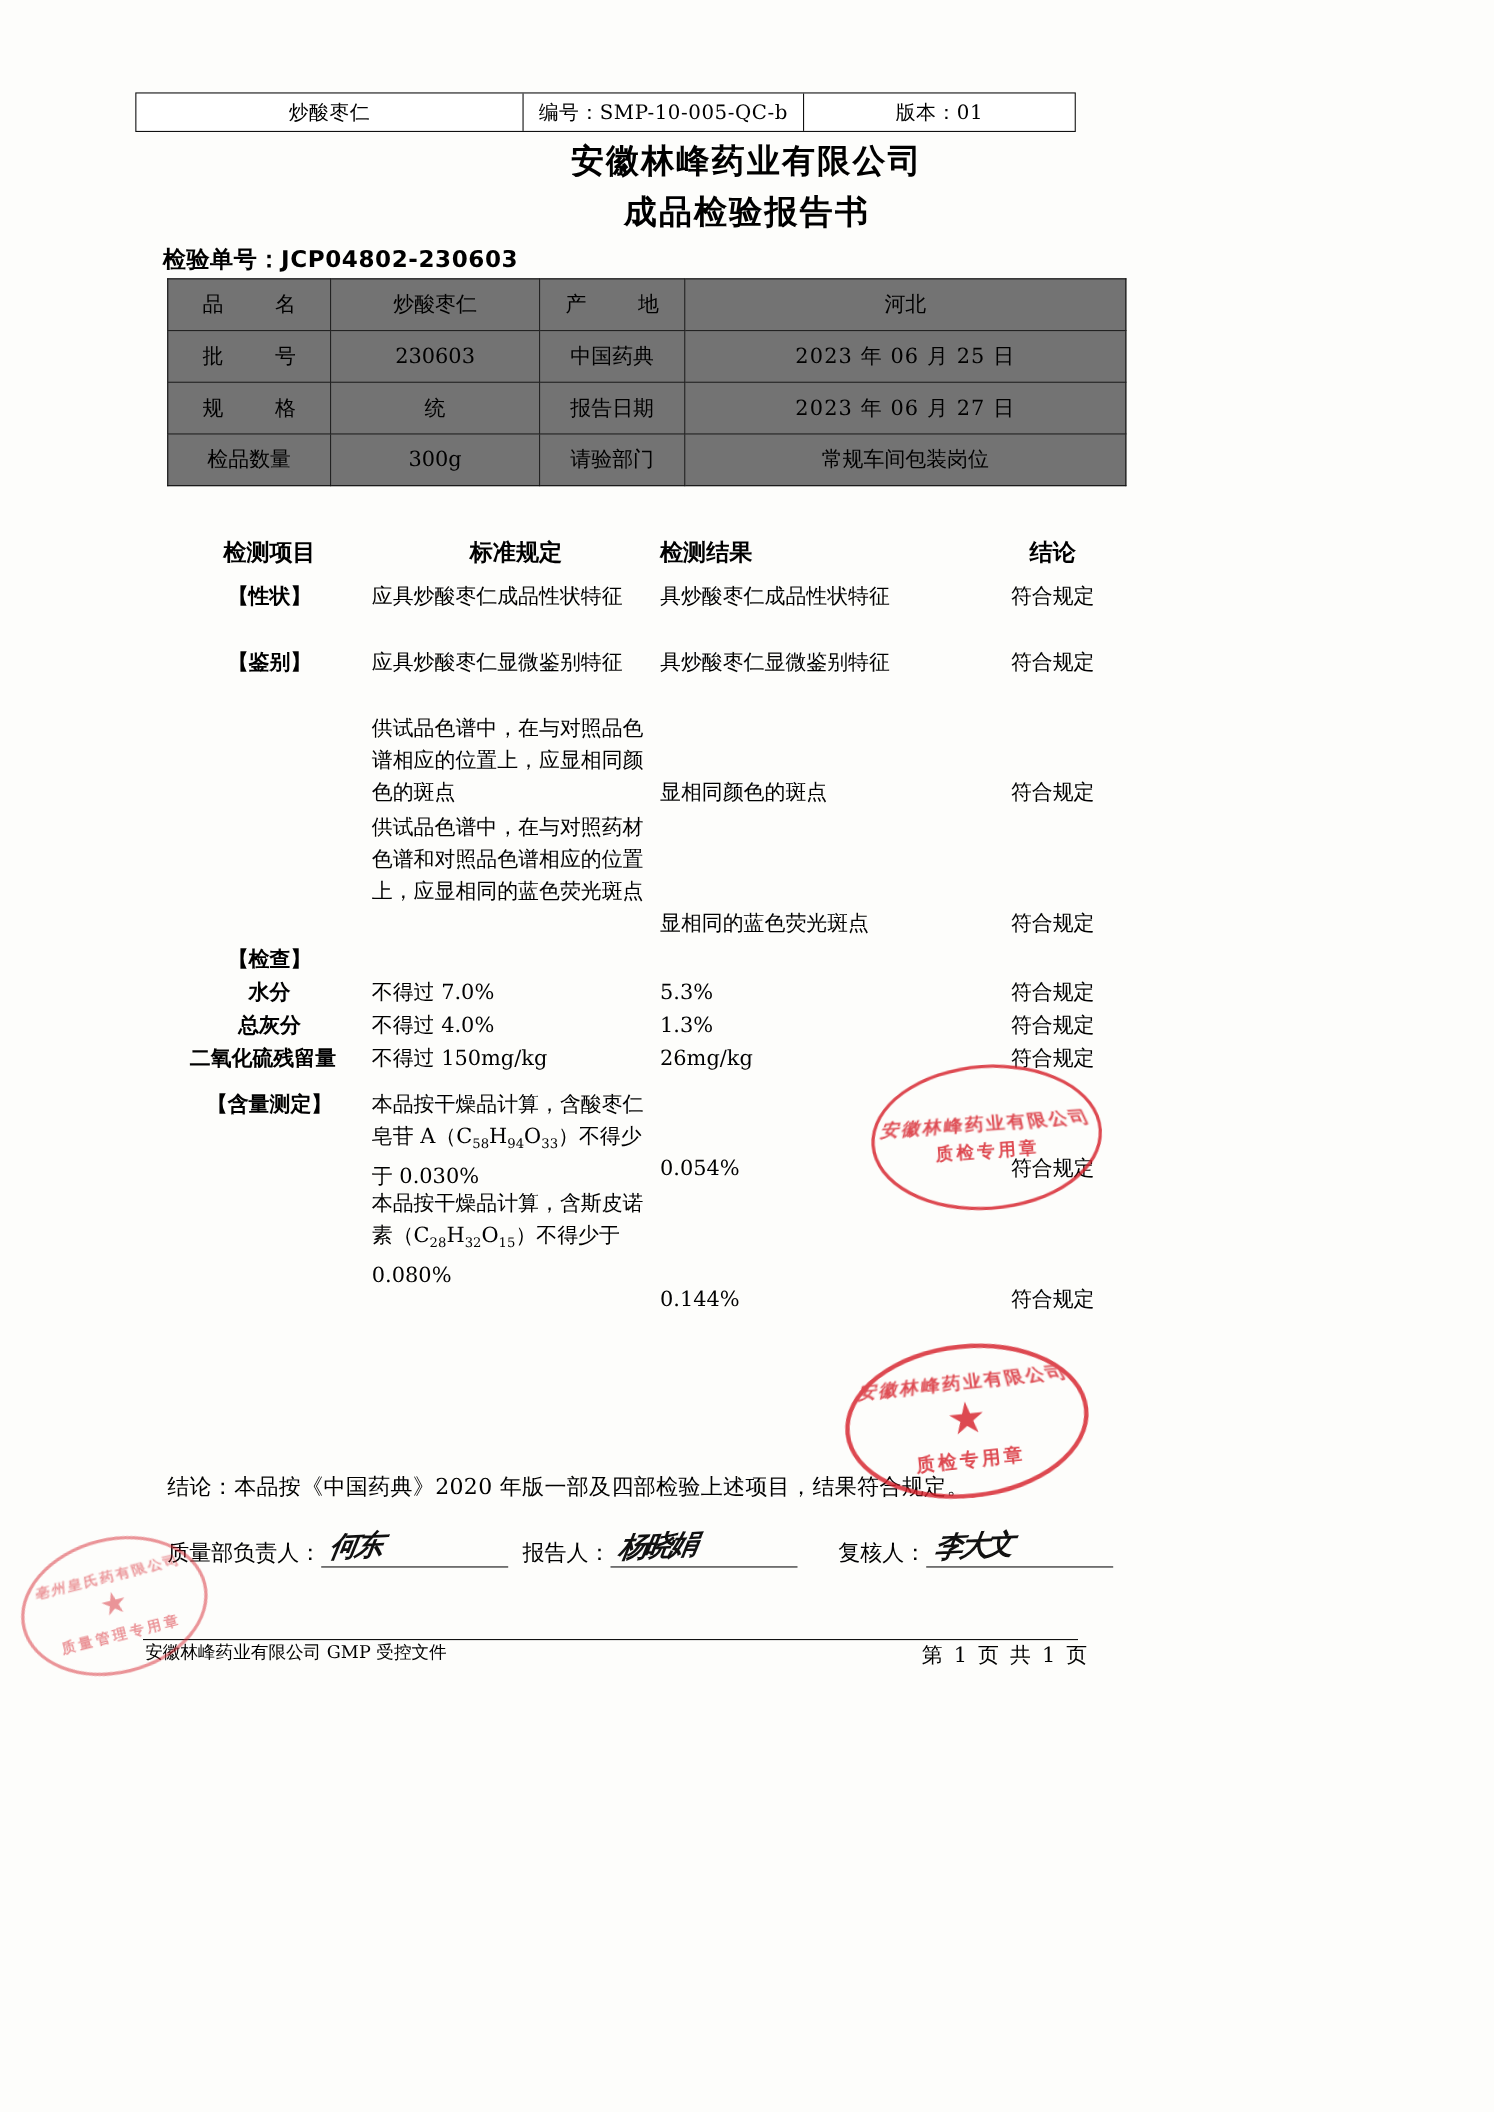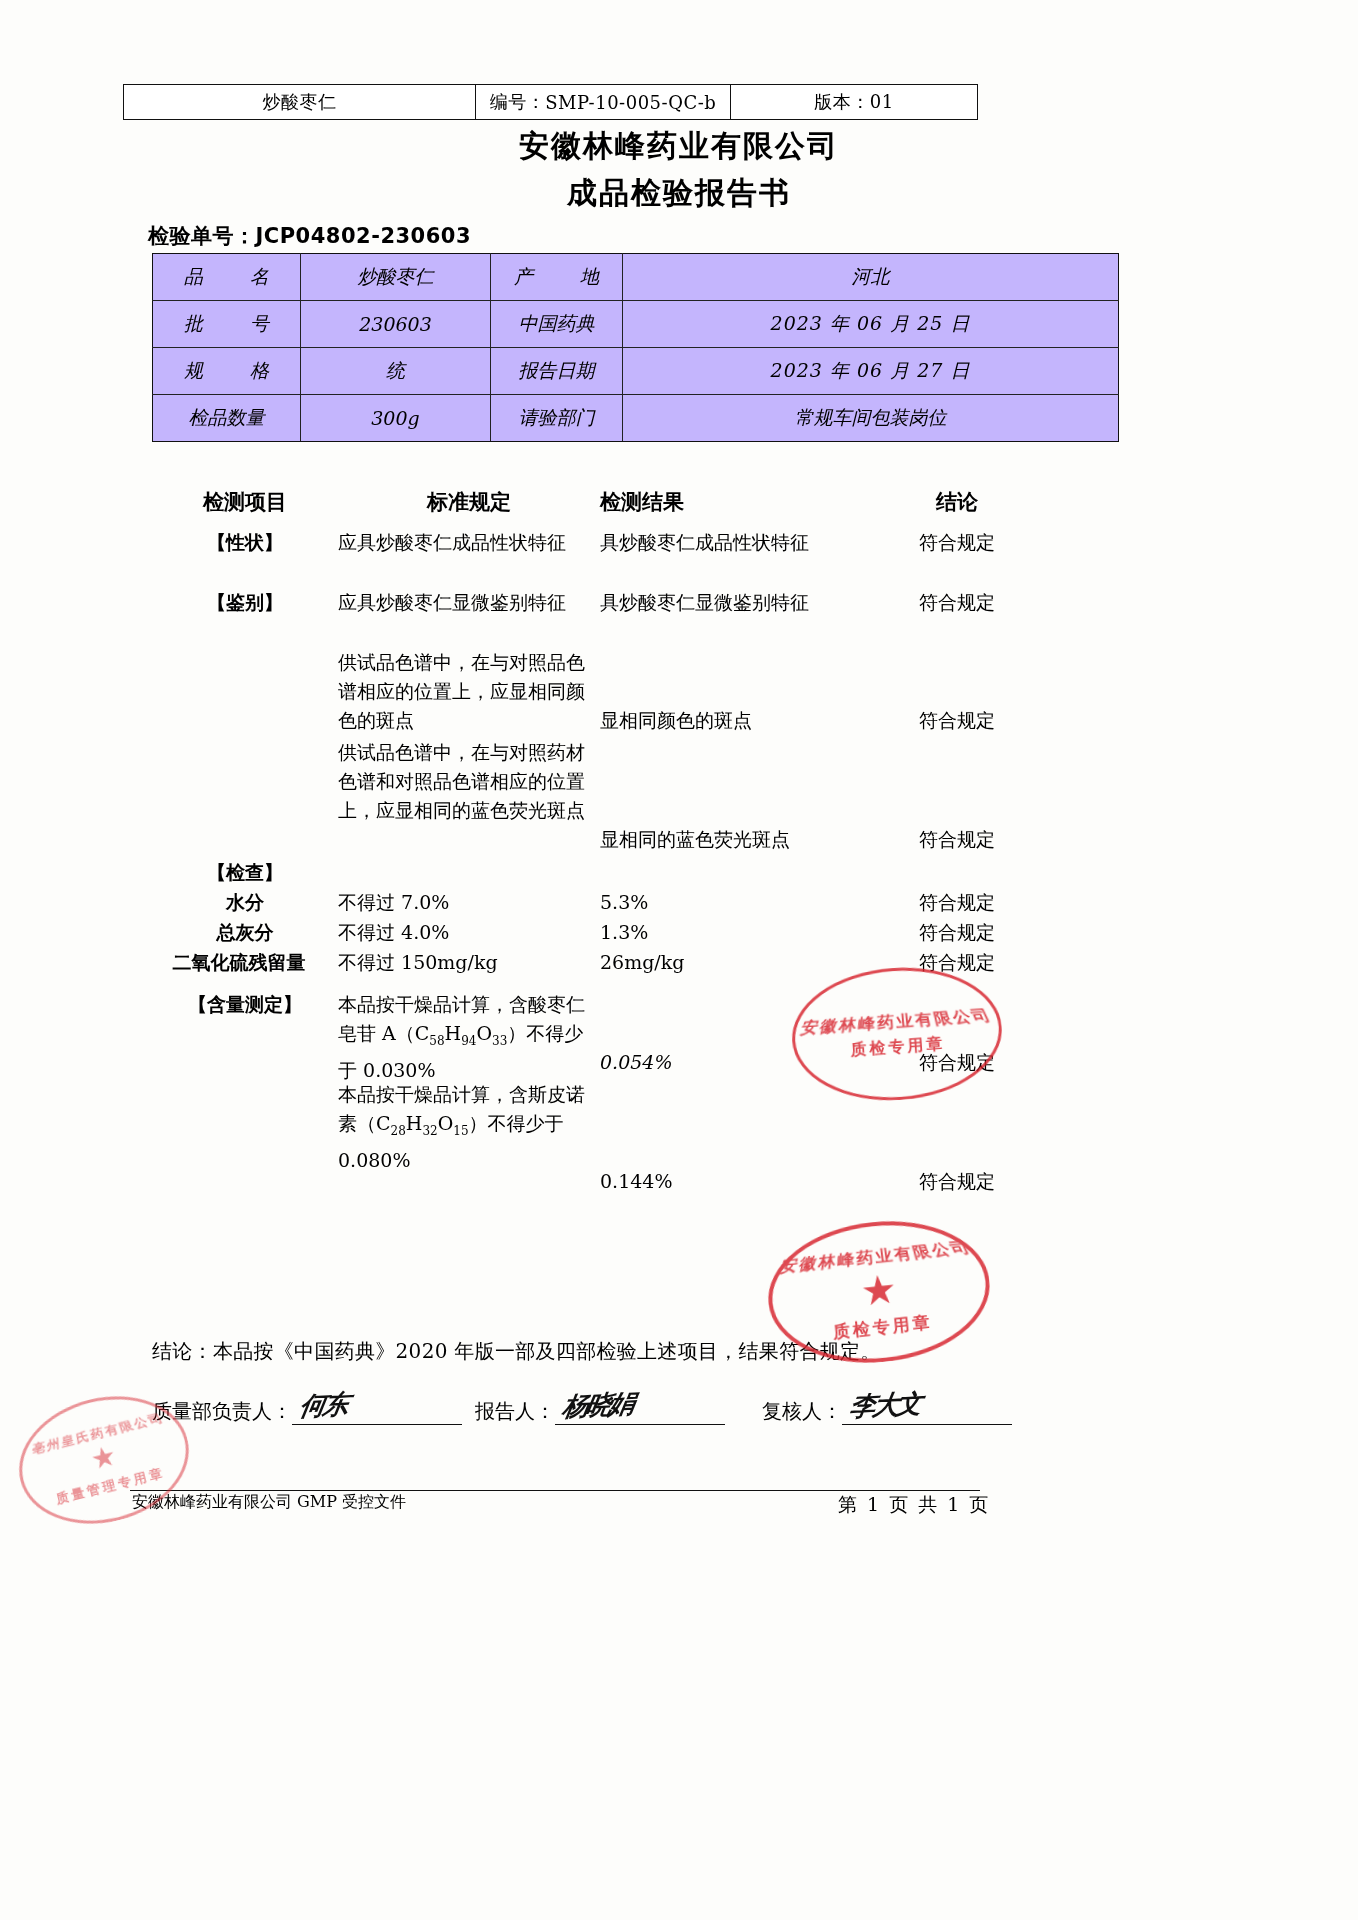--- a/index.html
+++ b/index.html
@@ -46,24 +46,23 @@
   .order-no {
     position: absolute; left: 148px; top: 222px;
     font-size: 21px; font-weight: bold;
     font-family: "DejaVu Sans", "Liberation Sans", sans-serif;
     letter-spacing: .5px;
   }
 
   
   .info-table {
     position: absolute; left: 152px; top: 253px;
-    width: 967px;
+    width: 872px;
     border-collapse: collapse;
-    background: #c4b5fd;
-    font-style: italic;
+    background: #737373;
   }
   .info-table td {
     border: 1.1px solid #222;
     height: 47px;
     font-size: 19px;
     text-align: center;
     vertical-align: middle;
     padding: 2px 4px;
   }
   .info-table tr:first-child td { border-top: 1.8px solid #111; }
@@ -259,21 +258,21 @@
     <div class="res-row" style="height:42px;">
       <div class="col-item cell bold" style="left:140px;width:198px;">二氧化硫残留量</div>
       <div class="col-std cell">不得过 150mg/kg</div>
       <div class="col-result cell">26mg/kg</div>
       <div class="col-concl cell">符合规定</div>
     </div>
 
     <div class="res-row" style="height:90px;">
       <div class="col-item cell bold">【含量测定】</div>
       <div class="col-std cell"><span>本品按干燥品计算，含酸枣仁皂苷 A（C</span><span class="sub">58</span><span>H</span><span class="sub">94</span><span>O</span><span class="sub">33</span><span>）不得少于 0.030%</span></div>
-      <div class="col-result cell" style="padding-top:58px;font-style:italic;">0.054%</div>
+      <div class="col-result cell" style="padding-top:58px;">0.054%</div>
       <div class="col-concl cell" style="padding-top:58px;">符合规定</div>
     </div>
 
     <div class="res-row" style="height:100px;">
       <div class="col-std cell"><span>本品按干燥品计算，含斯皮诺素（C</span><span class="sub">28</span><span>H</span><span class="sub">32</span><span>O</span><span class="sub">15</span><span>）不得少于 0.080%</span></div>
       <div class="col-result cell" style="padding-top:87px;">0.144%</div>
       <div class="col-concl cell" style="padding-top:87px;">符合规定</div>
     </div>
 
   </div>

